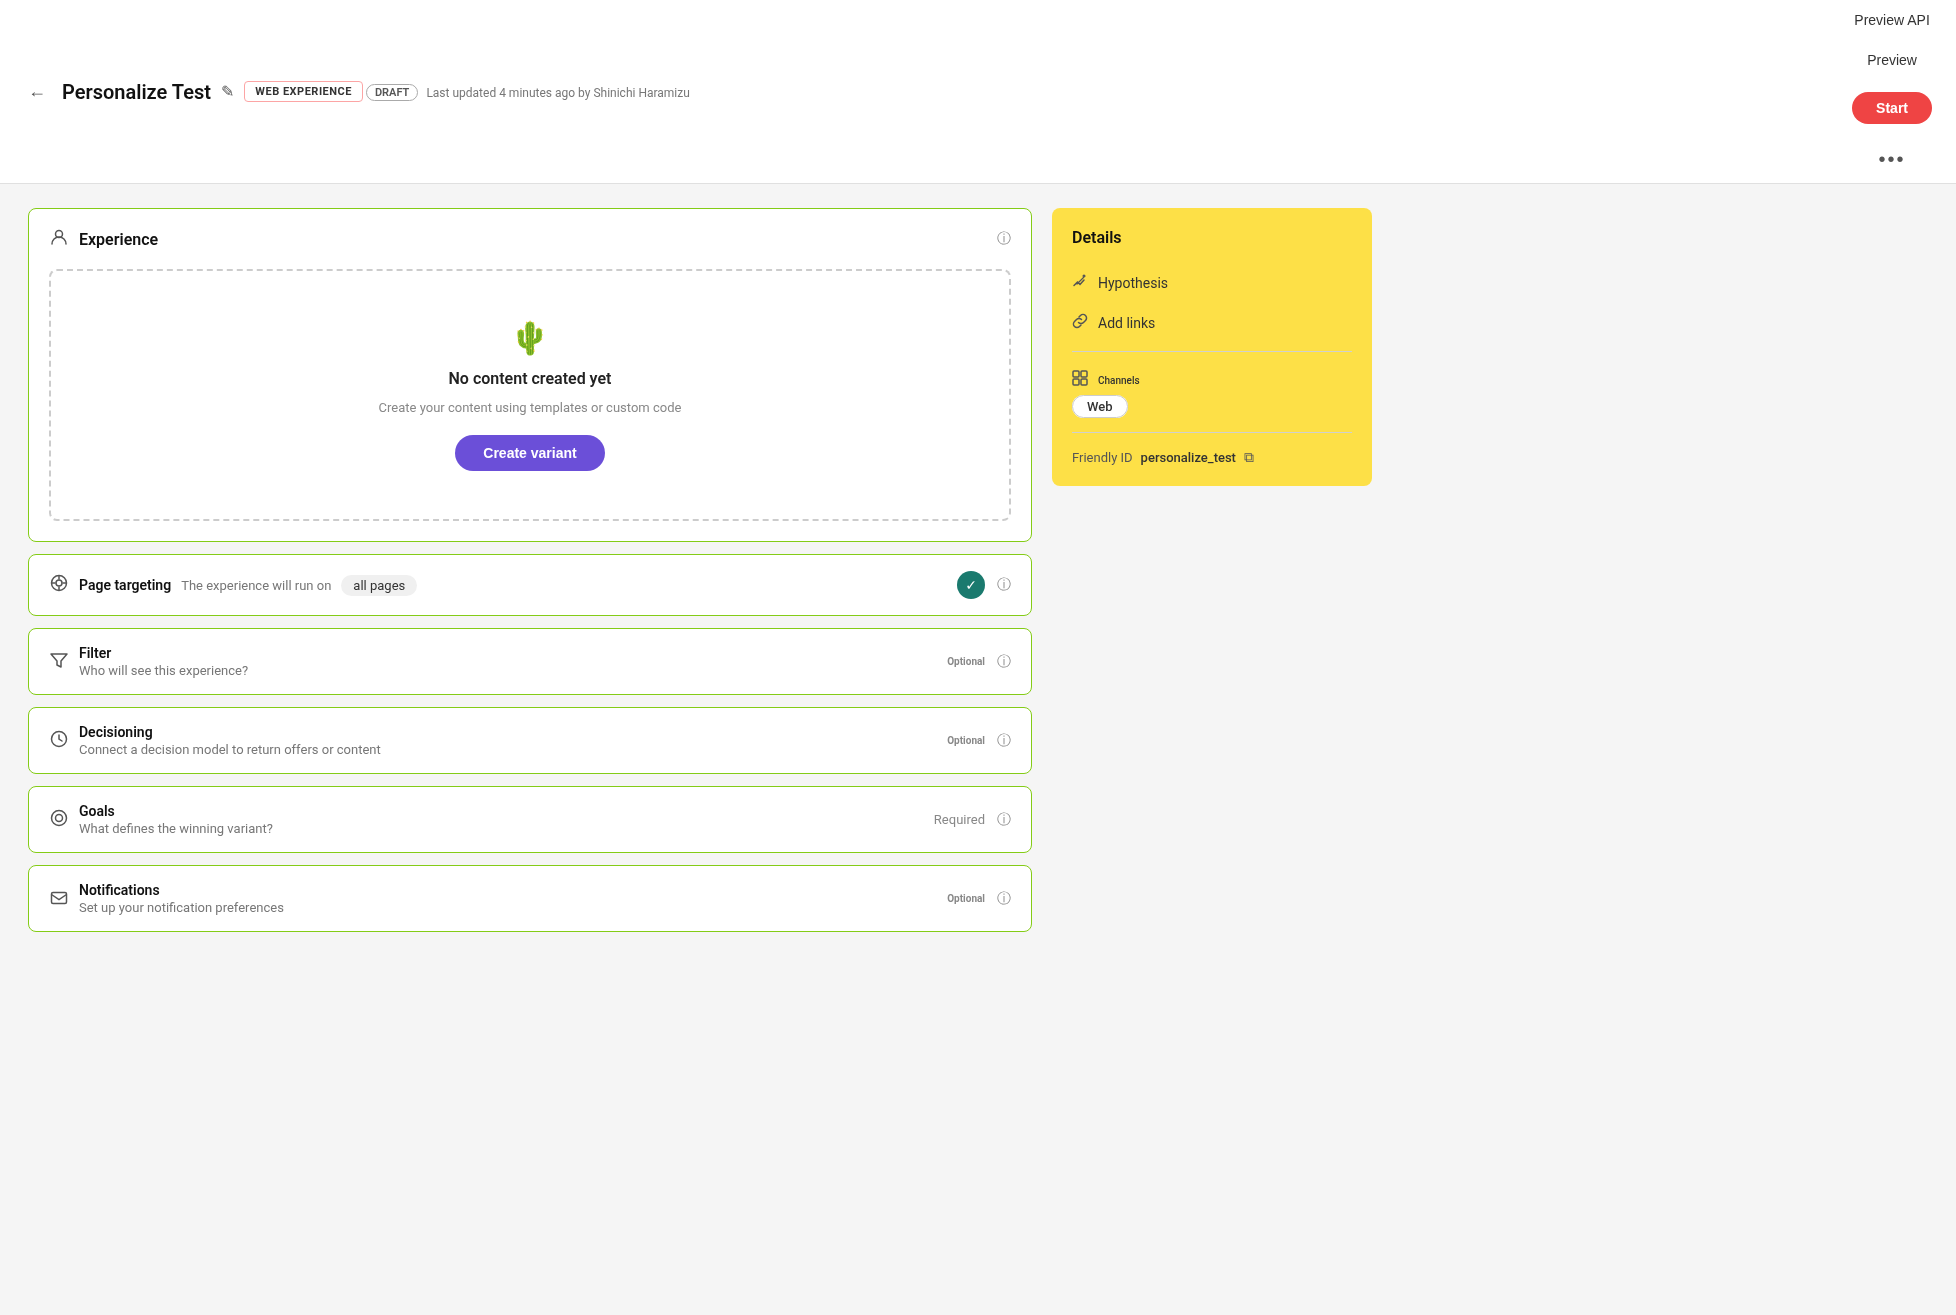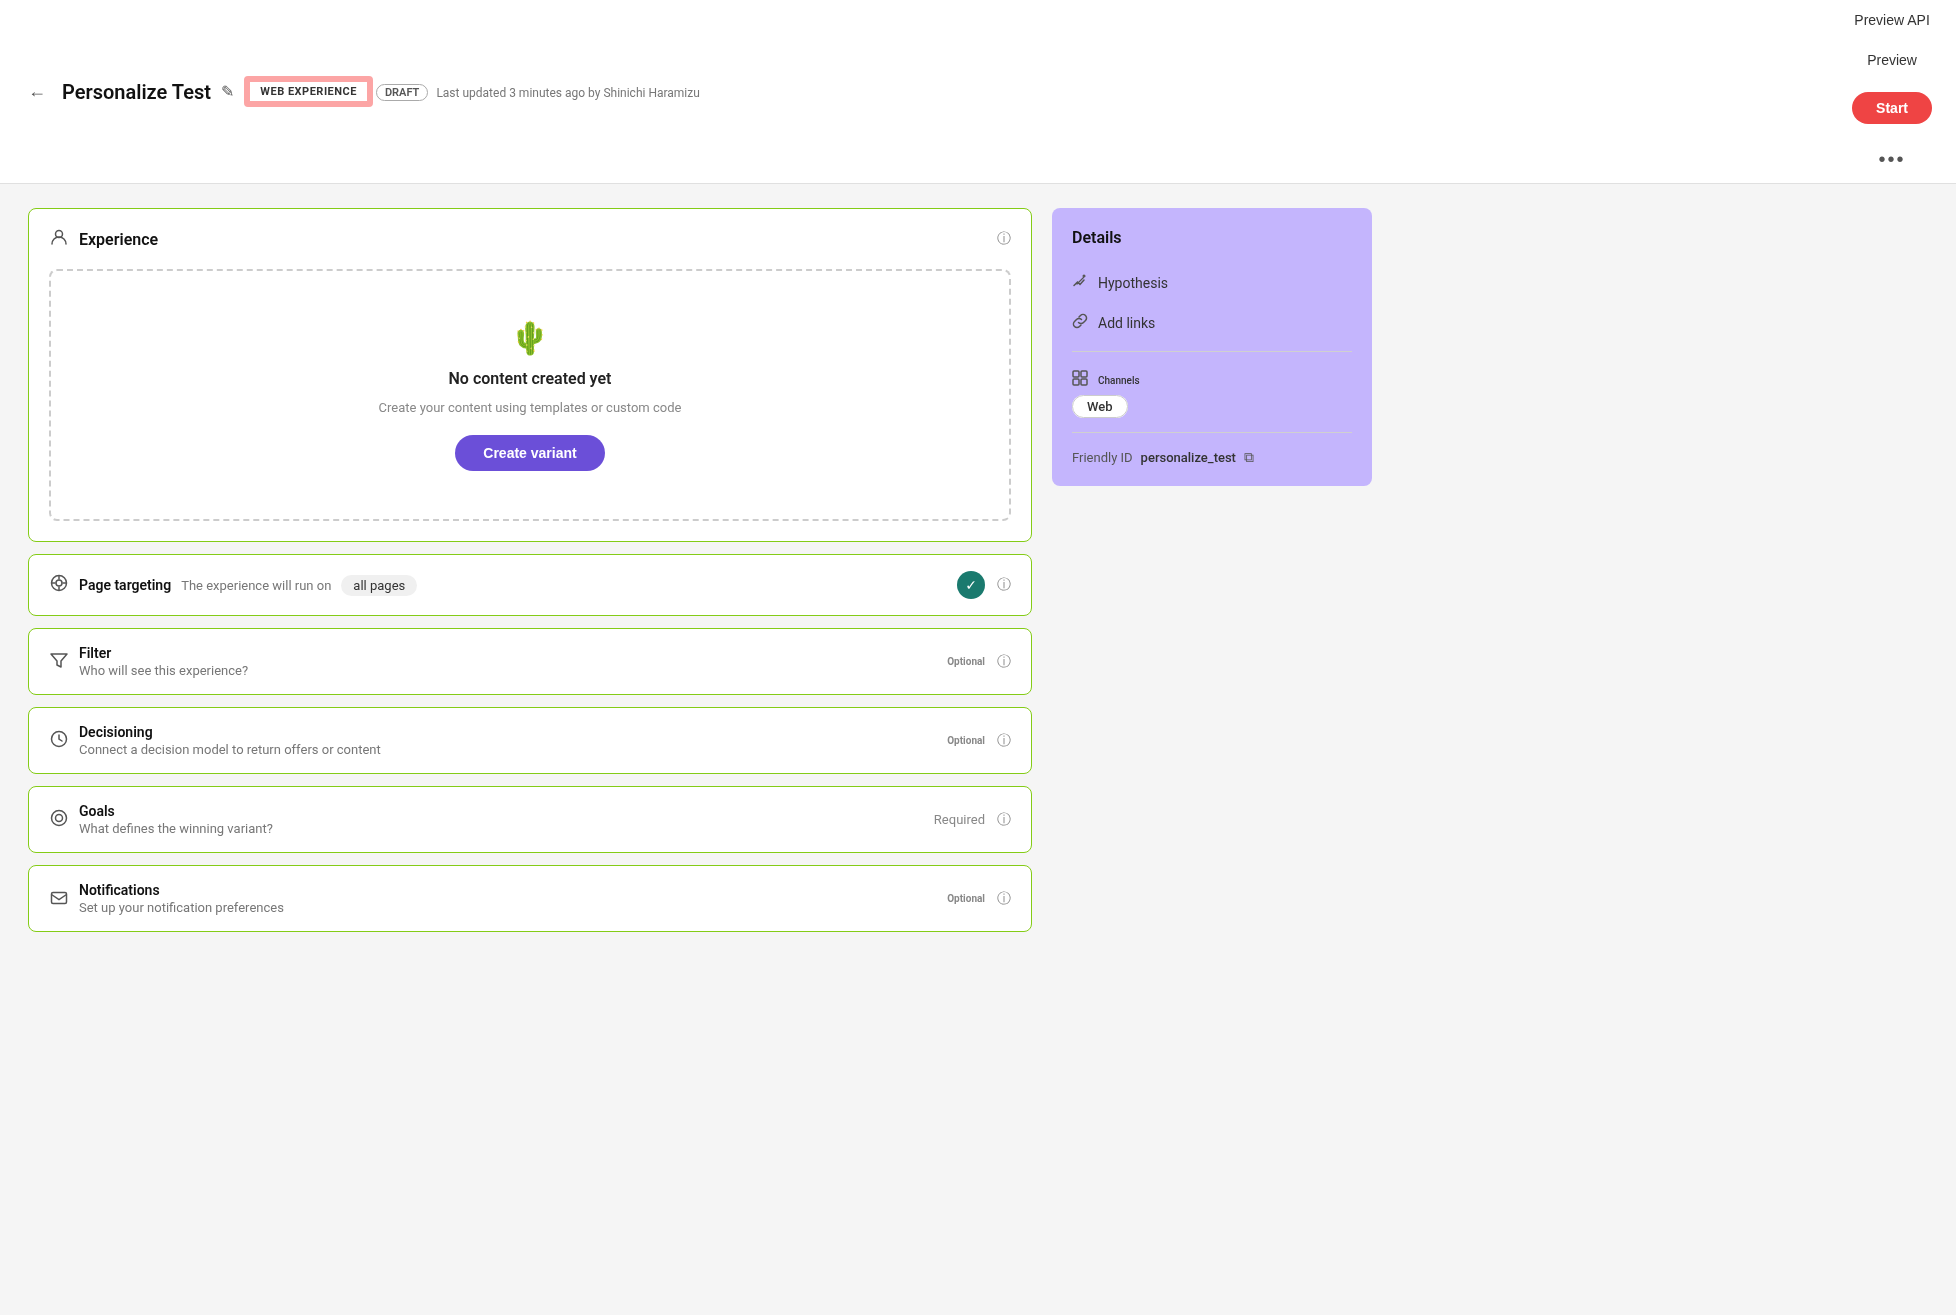--- a/index.html
+++ b/index.html
@@ -38,21 +38,21 @@
       font-size: 20px;
       font-weight: 600;
       color: #111;
     }
     .edit-icon {
       color: #555;
       cursor: pointer;
       font-size: 16px;
     }
     .web-exp-badge {
-      border: 6px solid #fca5a5;
+      border: 1px solid #fca5a5;
       border-radius: 4px;
       padding: 3px 10px;
       font-size: 11px;
       font-weight: 700;
       color: #333;
       letter-spacing: 0.5px;
     }
     .header-sub {
       display: flex;
       align-items: center;
@@ -248,21 +248,21 @@
       padding: 3px 12px;
       font-size: 13px;
       color: #333;
     }
     .inline-text {
       font-size: 13px;
       color: #777;
     }
     
     .details-panel {
-      background: #c4b5fd;
+      background: #fde047;
       border-radius: 8px;
       padding: 20px;
     }
     .details-title {
       font-size: 16px;
       font-weight: 600;
       color: #111;
       margin-bottom: 16px;
     }
     .detail-item {
@@ -346,21 +346,21 @@
   <div class="header-left">
     <button class="back-btn">←</button>
     <div class="header-title-wrap">
       <div class="header-top-row">
         <span class="page-title">Personalize Test</span>
         <span class="edit-icon">✎</span>
         <span class="web-exp-badge">WEB EXPERIENCE</span>
       </div>
       <div class="header-sub">
         <span class="draft-badge">DRAFT</span>
-        <span class="last-updated">Last updated 3 minutes ago by Shinichi Haramizu</span>
+        <span class="last-updated">Last updated 4 minutes ago by Shinichi Haramizu</span>
       </div>
     </div>
   </div>
   <div class="header-right">
     <button class="header-link">Preview API</button>
     <button class="header-link">Preview</button>
     <button class="start-btn">Start</button>
     <button class="more-btn">•••</button>
   </div>
 </div>

